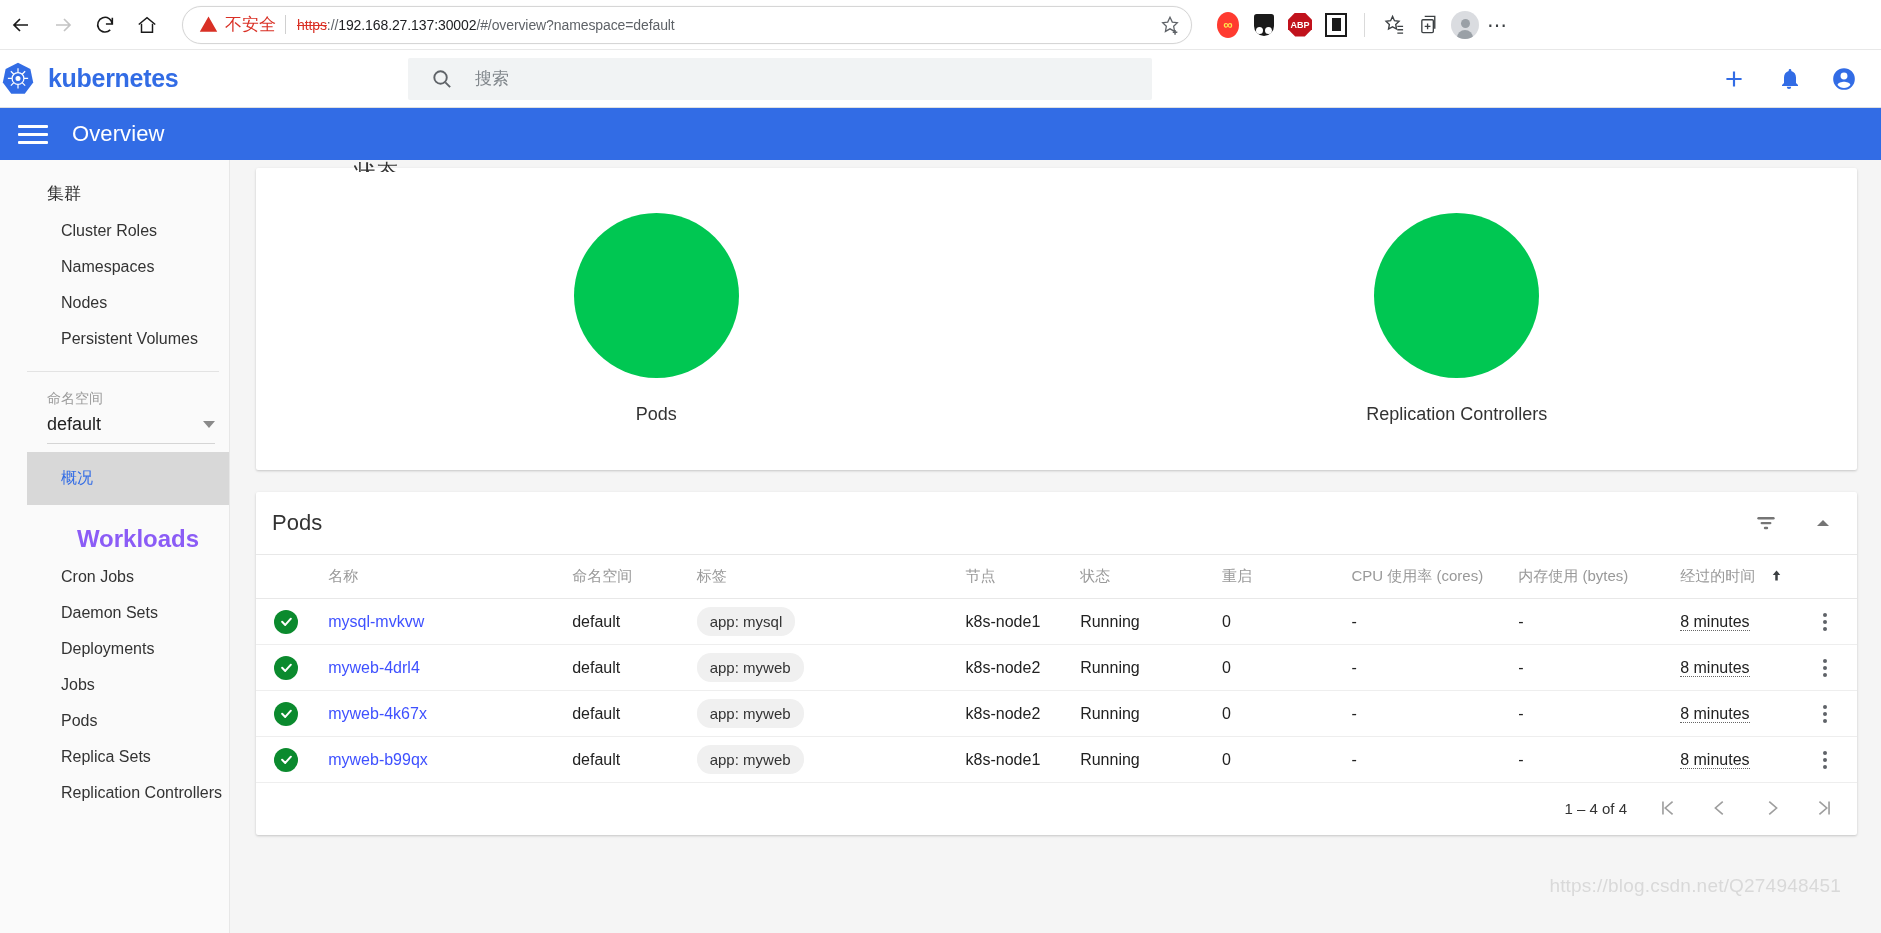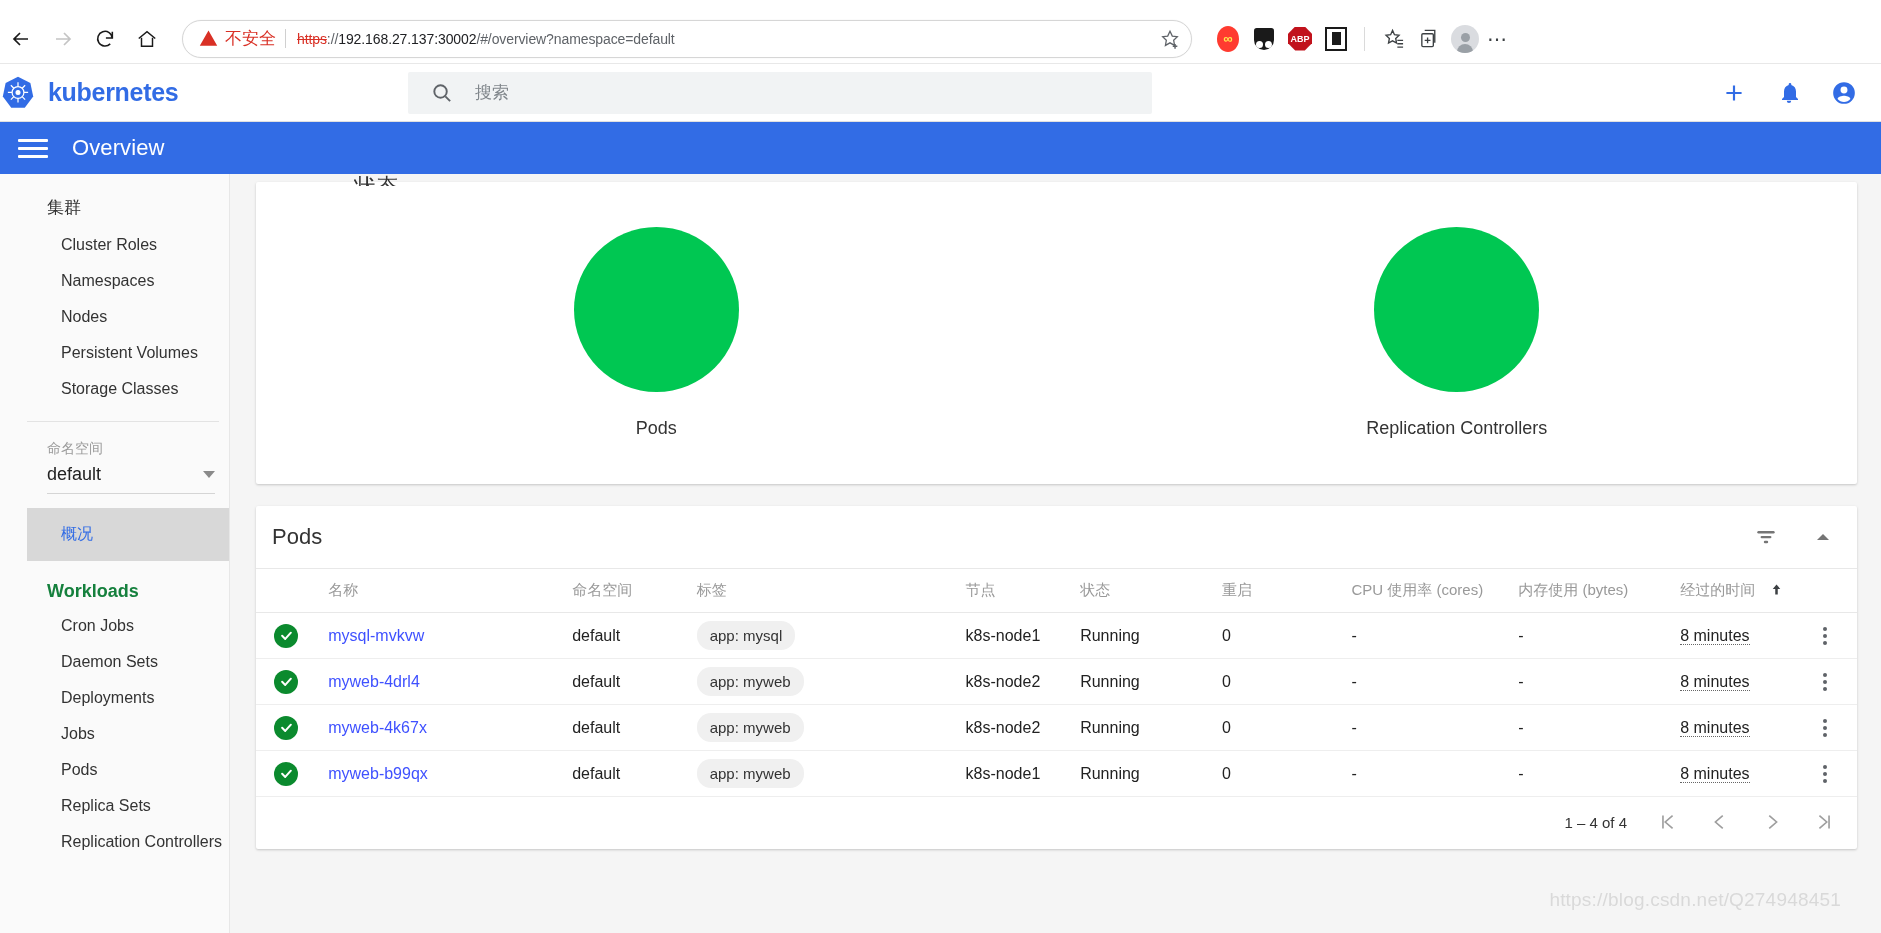--- a/index.html
+++ b/index.html
@@ -10,21 +10,20 @@
     overflow: hidden;
   }
 
   
   .browser-bar {
     height: 50px; width: 1881px;
     background: #ffffff;
     display: flex; align-items: center;
     border-bottom: 1px solid #e8e8e8;
     position: relative;
-    margin-top: 14px;
   }
   .nav-btn {
     width: 42px; height: 42px;
     display: flex; align-items: center; justify-content: center;
     color: #1a1a1a; flex: 0 0 auto;
   }
   .nav-btn.disabled { color: #c4c4c4; }
   .nav-btn svg { display: block; }
 
   .omnibox {
@@ -172,25 +171,26 @@
     display:flex; align-items:center; justify-content:space-between;
     cursor:pointer;
   }
   .ns-select span { font-size: 18px; color:#222; }
   .caret {
     width:0; height:0; border-left:6px solid transparent;
     border-right:6px solid transparent; border-top:7px solid #8a8a8a;
   }
   .nav-item.active {
     background:#d8d8d8; color:#326ce5; padding: 16px 0 16px 34px;
-    margin-top: 14px; font-size:16px;
+    margin-top: 8px; font-size:16px;
   }
   .nav-section-head {
-    font-size: 18px; color:#15803d; font-weight:600;
+    font-size: 24px; color:#8b5cf6; font-weight:600;
     padding: 20px 0 6px 20px;
+    text-align: center;
   }
 
   
   .main {
     flex:1 1 auto; background:#f5f5f5; overflow:hidden; position:relative;
     padding: 0 24px 0 26px;
   }
   .card {
     background:#fff; border-radius:2px;
     box-shadow: 0 1px 3px rgba(0,0,0,.12), 0 1px 2px rgba(0,0,0,.08);
@@ -405,21 +405,20 @@
 </div>
 
 <div class="body-split">
 
   <nav class="sidebar">
     <div class="nav-group-title">集群</div>
     <div class="nav-item">Cluster Roles</div>
     <div class="nav-item">Namespaces</div>
     <div class="nav-item">Nodes</div>
     <div class="nav-item">Persistent Volumes</div>
-    <div class="nav-item">Storage Classes</div>
 
     <div class="nav-divider"></div>
 
     <div class="ns-label">命名空间</div>
     <div class="ns-select">
       <span>default</span>
       <span class="caret"></span>
     </div>
 
     <div class="nav-item active">概况</div>

